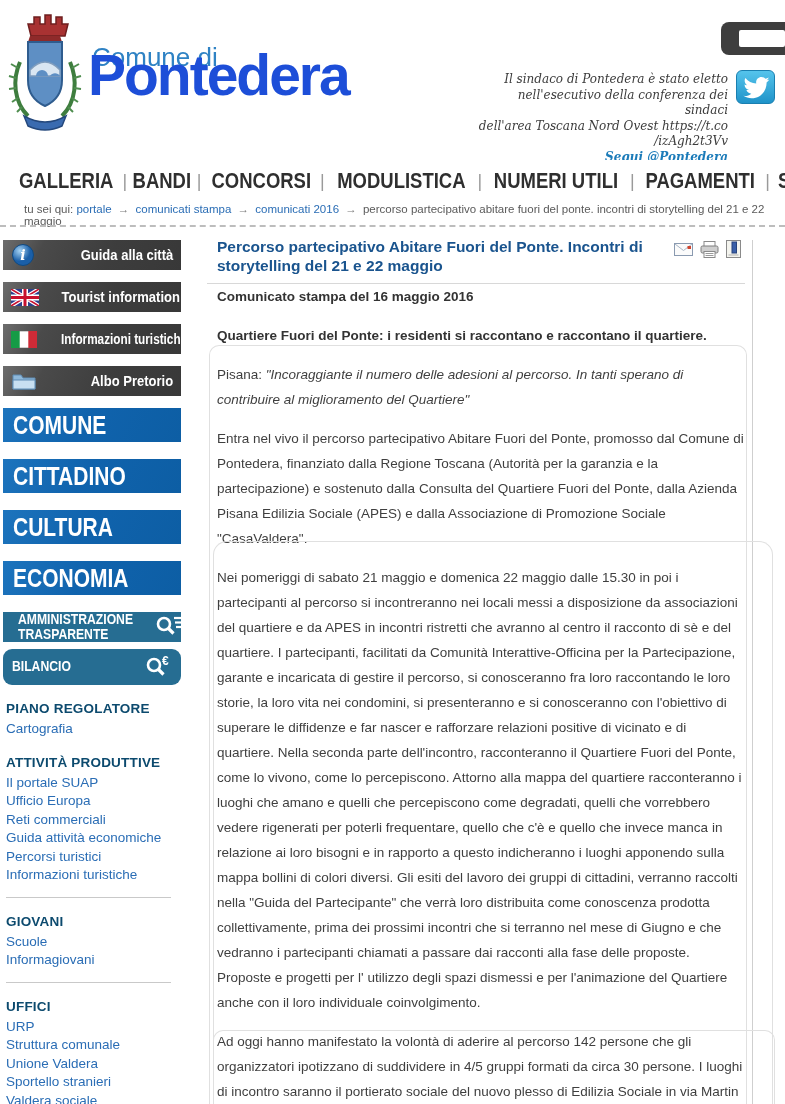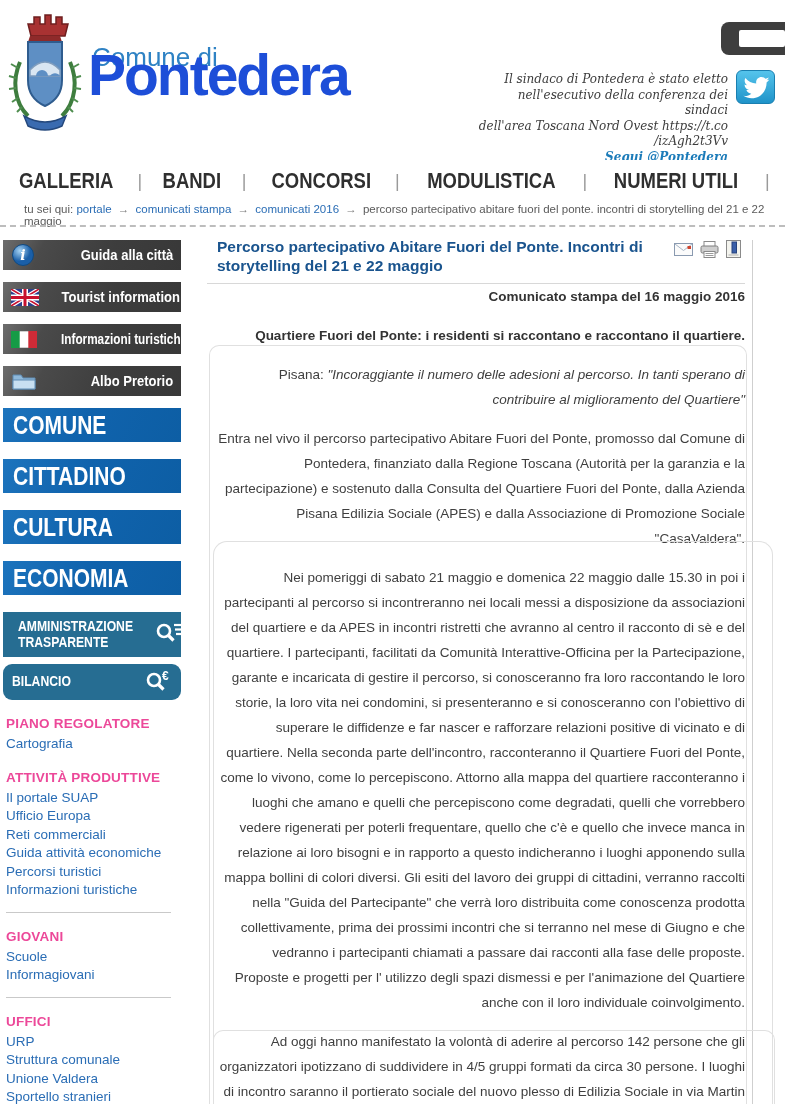--- a/index.html
+++ b/index.html
@@ -21,21 +21,21 @@
   #tweet-block{position:absolute;right:57px;top:72px;width:250px;text-align:right;
     font-family:"DejaVu Serif",serif;font-style:italic;font-size:12px;line-height:15.5px;color:#3c3c3c;}
   #follow-link{color:#1b7bb9;font-weight:bold;cursor:pointer;}
   #tweet-widget{position:absolute;right:-14px;top:22px;width:78px;height:33px;background:#3e3e3e;border-radius:8px;}
   #tweet-widget .inner{position:absolute;right:14px;top:8px;width:46px;height:17px;background:#fff;border-radius:2px;}
   #twitter-tile{position:absolute;right:10px;top:70px;width:37px;height:32px;border-radius:6px;
     background:linear-gradient(180deg,#55c4ec,#1f93c9);border:1px solid #1a7fb0;cursor:pointer;}
 
   
   #nav{position:absolute;top:160px;left:0;width:785px;height:42px;background:#fff;
-    display:flex;align-items:center;justify-content:space-between;padding:0 10px;box-sizing:border-box;gap:15px;}
+    display:flex;align-items:center;justify-content:space-between;padding:0 10px;box-sizing:border-box;}
   .nav-item{font-size:22px;font-weight:bold;color:#2f2f2f;cursor:pointer;}
   .nav-sep{color:#9a9a9a;font-size:18px;font-weight:normal;}
 
   
   #breadcrumb{position:absolute;top:203px;left:24px;width:775px;font-size:11.5px;color:#5a5a5a;}
   #breadcrumb .bc-link{color:#2a6db5;cursor:pointer;}
   #breadcrumb .bc-arrow{color:#7a7a7a;padding:0 3px;}
   #dashed-rule{position:absolute;top:225px;left:0;width:785px;border-top:2px dashed #bdbdbd;}
 
   
@@ -43,38 +43,38 @@
   .qbtn{height:30px;margin-bottom:12px;display:flex;align-items:center;padding:0 8px 0 8px;cursor:pointer;
     background:linear-gradient(115deg,#6d6d6d 0%,#4a4a4a 22%,#3d3d3d 60%,#383838 100%);}
   .qbtn .icon{flex:0 0 auto;display:flex;align-items:center;}
   .qbtn .lbl{margin-left:auto;color:#fff;font-weight:bold;font-size:15.5px;}
   .bbtn{height:34px;margin-bottom:17px;display:flex;align-items:center;padding:0 10px;cursor:pointer;
     background:linear-gradient(115deg,#1d74bd 0%,#1063ad 45%,#0d5ea4 100%);color:#fff;font-weight:bold;font-size:25px;}
   .tbtn{margin-bottom:7px;display:flex;align-items:center;padding:0 9px;cursor:pointer;
     background:#266d92;color:#fff;font-weight:bold;}
   .tbtn .lbl{font-size:14.5px;line-height:15.5px;}
   .tbtn .micon{margin-left:auto;flex:0 0 auto;}
-  #tbtn-0{height:45px;padding-left:15px;}
+  #tbtn-0{height:30px;padding-left:15px;}
   #tbtn-1{height:36px;font-size:15px;border-radius:9px;}
   .side-section{margin-top:16px;padding-left:3px;}
-  .side-heading{font-size:13.5px;font-weight:bold;color:#ec4899;margin-bottom:4px;letter-spacing:.2px;}
+  .side-heading{font-size:13.5px;font-weight:bold;color:#0c4a6e;margin-bottom:4px;letter-spacing:.2px;}
   .side-link{font-size:13.5px;color:#2a6db5;line-height:18.5px;cursor:pointer;}
   .side-divider{border-top:1px solid #c9c9c9;margin:12px 0 0 0;width:165px;}
 
   
   #main{position:absolute;top:232px;left:207px;width:546px;padding-right:8px;box-sizing:border-box;}
   #column-divider{position:absolute;top:240px;left:752px;width:0;height:864px;border-left:1px solid #cfcfcf;}
   #title-row{display:flex;align-items:flex-start;border-bottom:1px solid #d8d8d8;padding:6px 0 8px 10px;}
   #article-title{flex:1;font-size:15.5px;line-height:18.5px;font-weight:bold;color:#1a548e;padding-right:14px;}
   #action-icons{display:flex;gap:7px;align-items:center;padding-top:2px;padding-right:4px;}
   .aicon{cursor:pointer;display:flex;align-items:center;}
   #byline{font-size:10px;color:#8a8a8a;margin:4px 0 8px 10px;}
   #byline .author{color:#2a6db5;text-decoration:underline;cursor:pointer;}
   #article-body{padding:0 0 0 10px;font-size:13.5px;line-height:25px;color:#3f3f3f;}
-  #article-body p{margin:0 0 14px 0;text-align:right;}
+  #article-body p{margin:0 0 14px 0;}
   .bold-lead{font-weight:bold;color:#333;}
   .it{font-style:italic;}
 
   
   .ghost{position:absolute;border:1px solid #e0e0e0;border-bottom:none;border-radius:10px;pointer-events:none;}
   #ghost-a{left:209px;top:345px;width:536px;height:900px;}
   #ghost-b{left:213px;top:541px;width:558px;height:700px;border-radius:14px;}
   #ghost-c{left:213px;top:1030px;width:560px;height:200px;}
 </style>
 </head>

